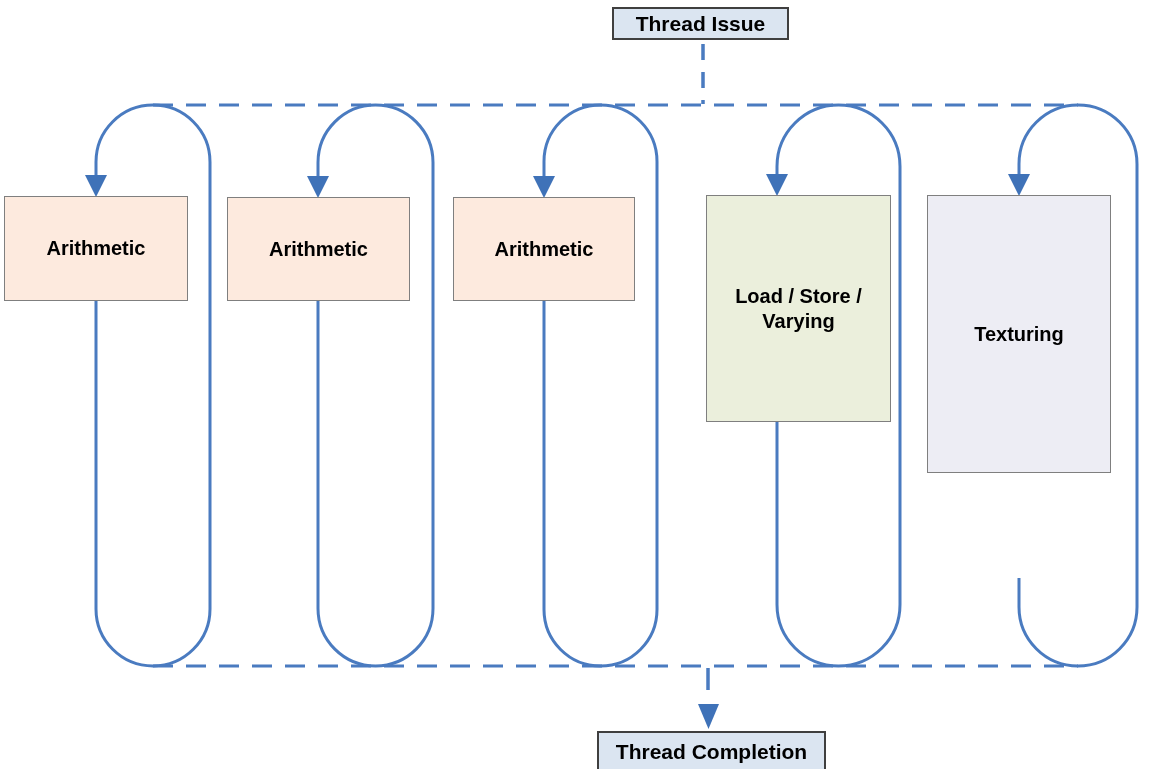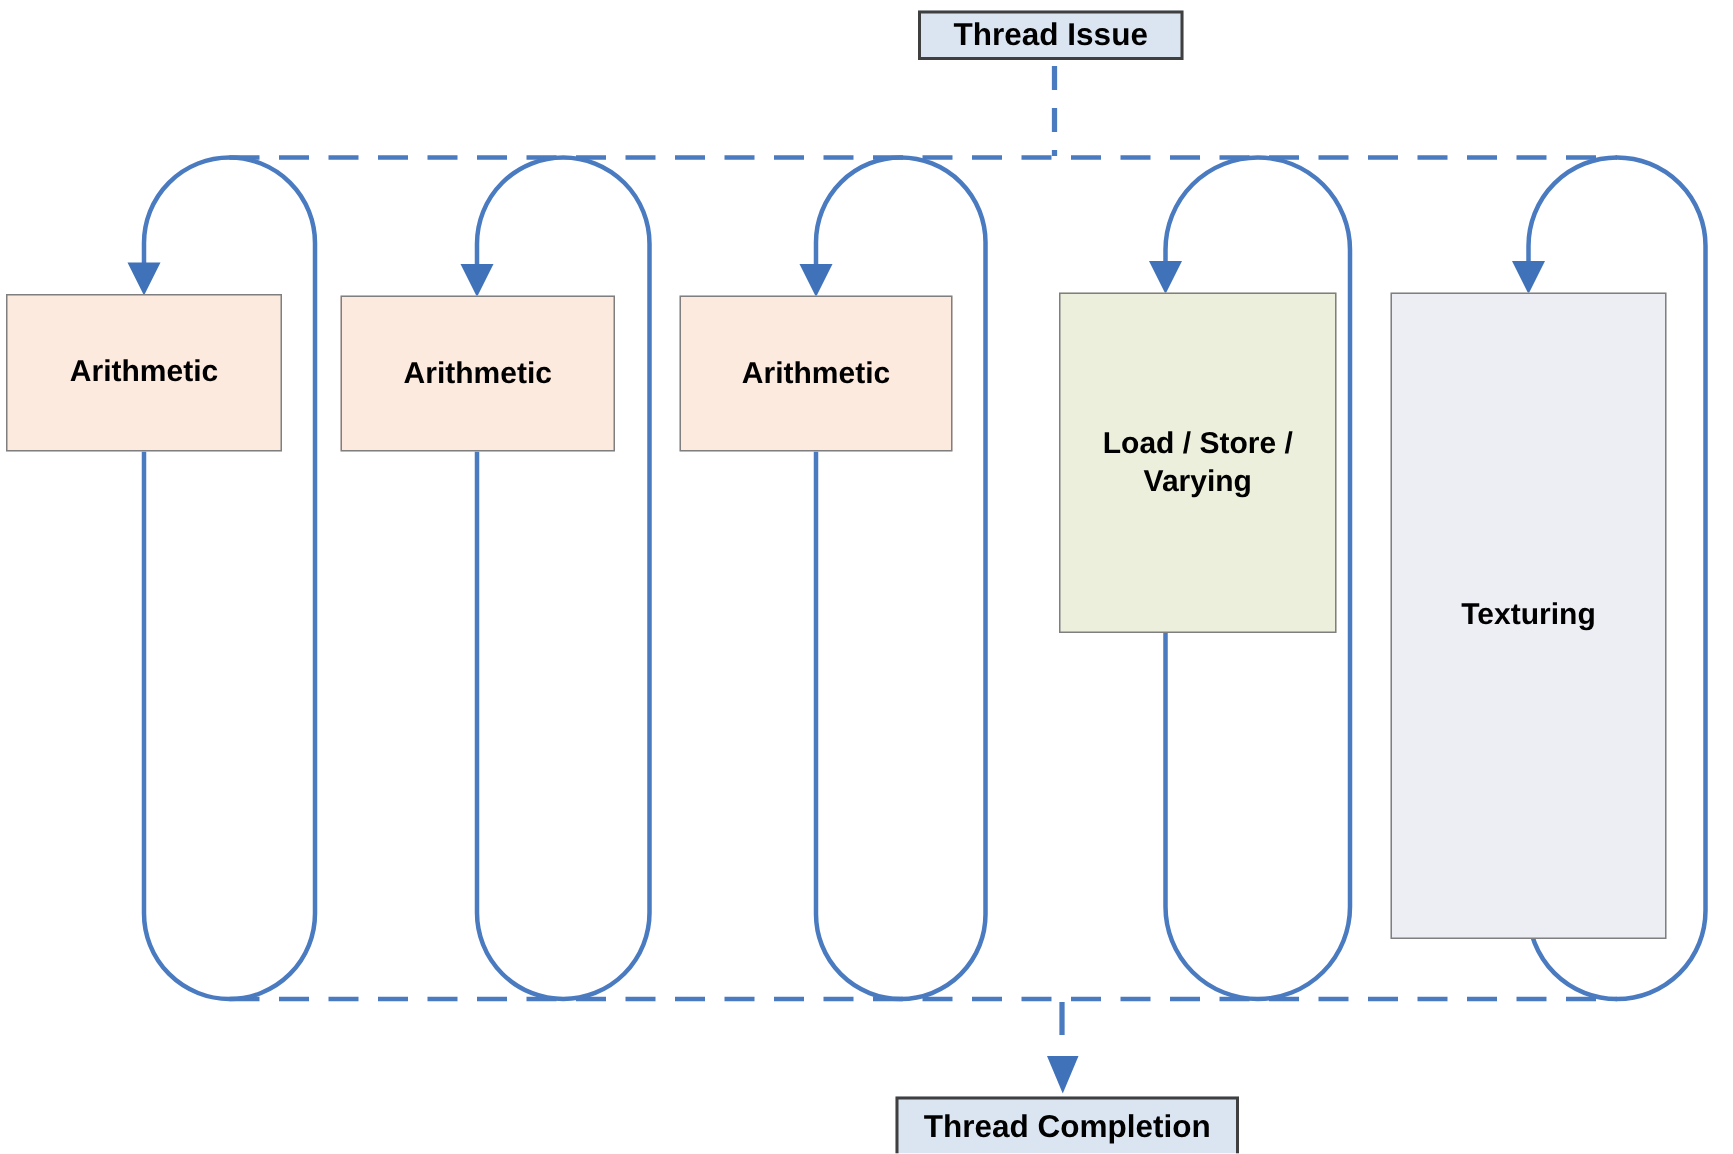--- a/index.html
+++ b/index.html
@@ -85,21 +85,21 @@
   <div class="unit" style="left: 227px; top: 197px; width: 183px; height: 104px; background: rgb(253, 234, 222); border-color: rgb(127, 127, 127);">
     <span class="ulabel">Arithmetic</span>
   </div>
   <div class="unit" style="left: 453px; top: 197px; width: 182px; height: 104px; background: rgb(253, 234, 222); border-color: rgb(127, 127, 127);">
     <span class="ulabel">Arithmetic</span>
   </div>
   <div class="unit" style="left: 685px; top: 195px; width: 185px; height: 227px; background: rgb(235, 239, 220); border-color: rgb(127, 127, 127); margin-left: 21px;">
     <span class="ulabel">Load / Store /
 Varying</span>
   </div>
-  <div class="unit" style="left: 927px; top: 195px; width: 184px; height: 431px; background: rgb(237, 237, 244); border-color: rgb(127, 127, 127);">
+  <div class="unit" style="left: 927px; top: 195px; width: 184px; height: 278px; background: rgb(237, 237, 244); border-color: rgb(127, 127, 127);">
     <span class="ulabel">Texturing</span>
   </div>
 
   <div class="node node-bottom" style="background: rgb(219, 229, 241); border-color: rgb(63, 63, 63);">
     <span class="nlabel">Thread Completion</span>
   </div>
 
 </div>
 
 </body></html>

